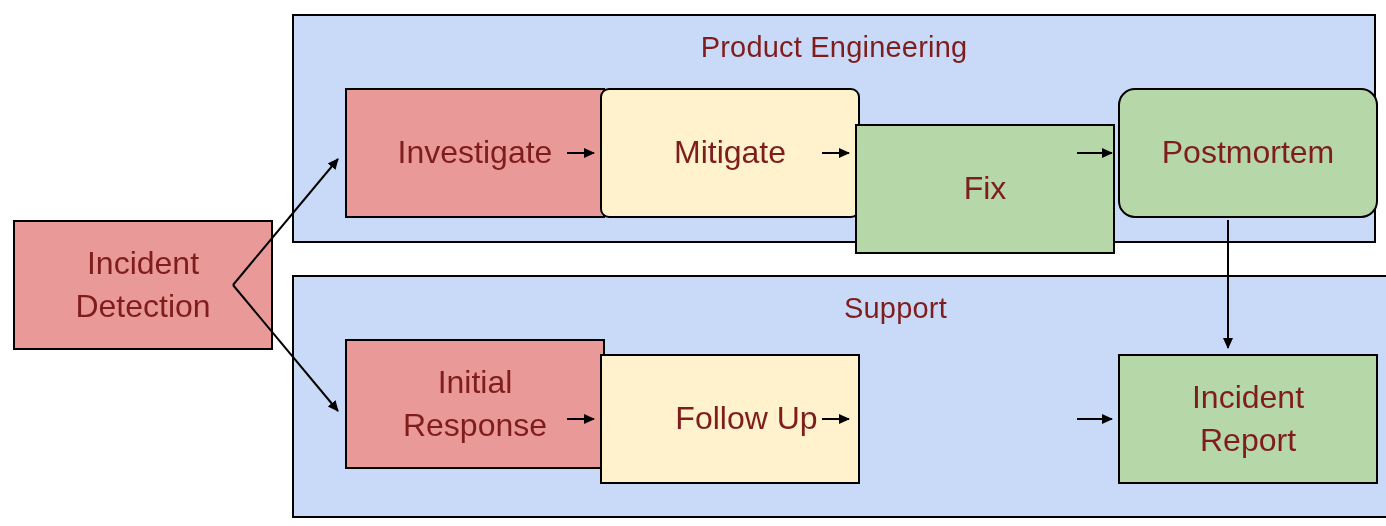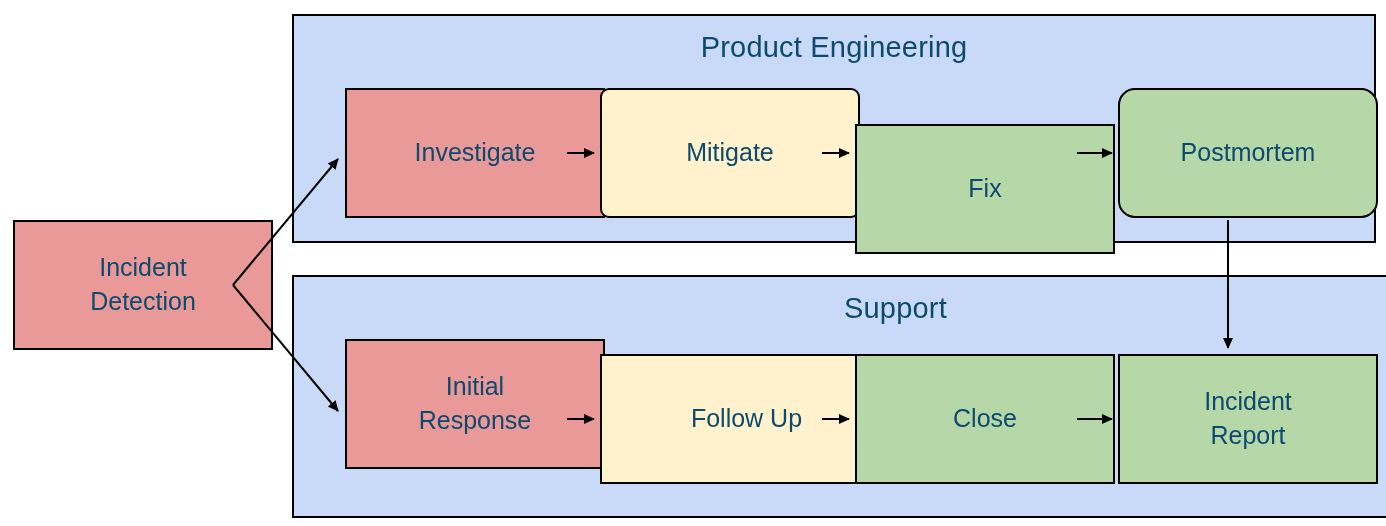--- a/index.html
+++ b/index.html
@@ -6,21 +6,21 @@
     margin: 0;
     padding: 0;
     background: #ffffff;
   }
   .canvas {
     position: relative;
     width: 1386px;
     height: 526px;
     background: #ffffff;
     font-family: "Liberation Sans", sans-serif;
-    color: #0c4a6e;
+    color: #7f1d1d;
     overflow: hidden;
   }
   .lane {
     position: absolute;
     box-sizing: border-box;
     border: 2px solid #000000;
     z-index: 1;
   }
   .lane-title {
     text-align: center;
@@ -31,21 +31,21 @@
   .node {
     position: absolute;
     box-sizing: border-box;
     border: 2px solid #000000;
     width: 260px;
     height: 130px;
     display: flex;
     align-items: center;
     justify-content: center;
     text-align: center;
-    font-size: 25px;
+    font-size: 32px;
     line-height: 1.35;
     white-space: pre-line;
     z-index: 3;
   }
   #node-start        { left: 13px;   top: 220px; }
   #lane-product-eng  { left: 292px;  top: 14px;  width: 1084px; height: 229px; }
   #lane-support      { left: 292px;  top: 275px; width: 1207px; height: 243px; }
   #node-investigate  { left: 345px;  top: 88px; }
   #node-mitigate     { left: 600px;  top: 88px; }
   #node-fix          { left: 855px;  top: 88px; }
@@ -105,18 +105,17 @@
 
   <div class="node" id="node-fix" style="background-color: rgb(182, 215, 168); margin-top: 36px;">Fix</div>
 
   <div class="node" id="node-postmortem" style="background-color: rgb(182, 215, 168);">Postmortem</div>
 
   <div class="node" id="node-initial-response" style="background-color: rgb(234, 153, 153);">Initial
 Response</div>
 
   <div class="node" id="node-follow-up" style="background-color: rgb(255, 242, 204); padding-left: 33px;">Follow Up</div>
 
-  <div class="node" id="node-close" style="background-color: rgb(182, 215, 168);">Close</div>
 
   <div class="node" id="node-incident-report" style="background-color: rgb(182, 215, 168);">Incident
 Report</div>
 
 </div>
 
 </body></html>

